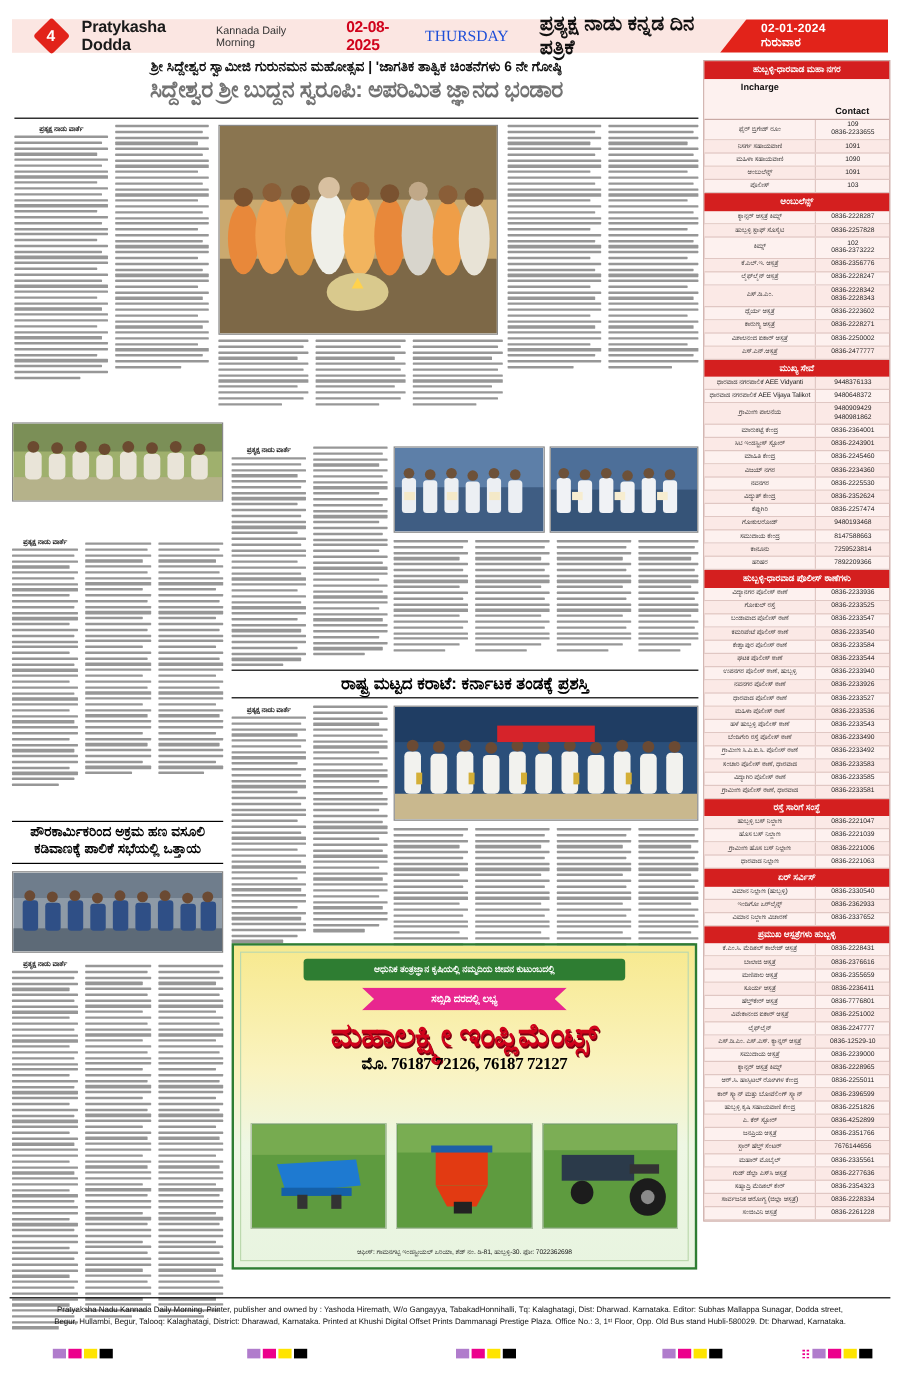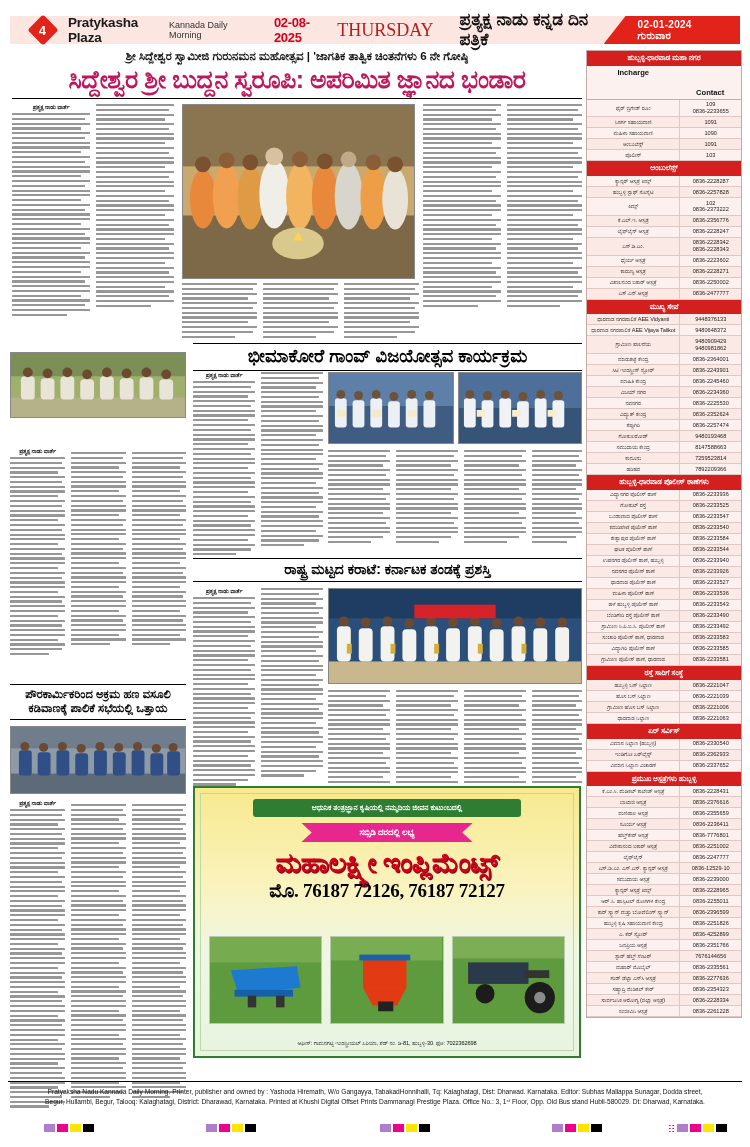--- a/index.html
+++ b/index.html
@@ -18,37 +18,37 @@
   }
   .mh-logo {
     width:22px; height:22px; margin-left:22px; background:#e2231a;
     transform:rotate(45deg); display:flex; align-items:center; justify-content:center;
     border-radius:3px; flex:0 0 auto;
   }
   .mh-logo span { transform:rotate(-45deg); color:#fff; font-size:13px; font-weight:bold; }
   .mh-title { margin-left:14px; font-size:13.5px; font-weight:bold; color:#1a1a1a; letter-spacing:-.2px; }
   .mh-sub { margin-left:6px; font-size:9px; color:#333; }
   .mh-date { margin-left:22px; font-size:13px; font-weight:bold; color:#d0021b; letter-spacing:-.3px; }
-  .mh-day { margin-left:7px; font-size:18px; color:#b91c1c; font-family:"Liberation Serif", serif; }
+  .mh-day { margin-left:7px; font-size:13px; color:#1d4ed8; font-family:"Liberation Serif", serif; }
   .mh-kan { margin-left:26px; font-size:17px; font-weight:bold; color:#111; }
   .mh-ribbon {
     margin-left:auto; height:28px; background:#e2231a; color:#fff;
     font-size:10px; font-weight:bold; display:flex; align-items:center;
     padding:0 22px 0 34px; letter-spacing:.3px;
     clip-path: polygon(22px 0, 100% 0, 100% 100%, 0 100%);
   }
 
   
   .kicker {
     position:absolute; left:12px; top:50px; width:570px;
     font-size:11.5px; color:#111; text-align:center; font-weight:600;
   }
   .mainhead {
     position:absolute; left:12px; top:66px; width:570px;
-    font-size:25px; font-weight:bold; color:#be185d; text-align:center;
+    font-size:19px; font-weight:bold; color:#737373; text-align:center;
     letter-spacing:-.5px; line-height:1.1;
   }
   .rule-top { position:absolute; left:12px; top:98px; width:570px; height:1px; background:#000; }
 
   
   .bodycol { position:absolute; }
   .byline { font-size:6px; text-align:center; font-weight:bold; color:#222; margin-bottom:2px; letter-spacing:-.2px; }
   .ln { height:2.2px; background:#6f6f6f; margin-bottom:2.6px; opacity:.72; border-radius:.5px; }
   .ln.s1 { width:100%; } .ln.s2 { width:94%; } .ln.s3 { width:88%; } .ln.s4 { width:70%; }
 
@@ -102,21 +102,21 @@
     font-size:8.6px; font-weight:bold; text-align:center; padding:4px 2px;
     clip-path:polygon(0 0,100% 0,94% 50%,100% 100%,0 100%,6% 50%);
     letter-spacing:-.1px;
   }
   .ad-title {
     margin-top:8px; text-align:center; font-size:27px; font-weight:bold;
     color:#d0021b; letter-spacing:-.5px; line-height:1;
     text-shadow:1px 1px 0 #7a0010;
   }
   .ad-sub { margin-top:7px; text-align:center; font-size:11.5px; color:#111; font-weight:600; }
-  .ad-phone { margin-top:3px; text-align:center; font-size:19px; font-weight:bold; color:#000; font-family:"Liberation Serif", serif; letter-spacing:-.3px;}
+  .ad-phone { margin-top:3px; text-align:center; font-size:14px; font-weight:bold; color:#000; font-family:"Liberation Serif", serif; letter-spacing:-.3px;}
   .ad-photos { position:absolute; left:8px; right:8px; bottom:26px; display:flex; gap:8px; height:88px; }
   .ad-photo { flex:1; border:1px solid #b9c9b0; background:#4f8a3a; position:relative; overflow:hidden; }
   .ad-foot {
     position:absolute; left:0; right:0; bottom:3px; text-align:center;
     font-size:5.6px; color:#111; letter-spacing:-.1px;
   }
 
   
   .footer-rule { position:absolute; left:8px; top:1081px; width:734px; height:1px; background:#000; }
   .footer {
@@ -133,21 +133,21 @@
 </style>
 </head>
 <body>
 
 <div class="page">
 
   <div class="masthead">
     <div class="mh-logo">
       <span>4</span>
     </div>
-    <div class="mh-title">Pratykasha Plaza</div>
+    <div class="mh-title">Pratykasha Dodda</div>
     <div class="mh-sub">Kannada Daily Morning</div>
     <div class="mh-date">02-08-2025</div>
     <div class="mh-day">THURSDAY</div>
     <div class="mh-kan">ಪ್ರತ್ಯಕ್ಷ ನಾಡು ಕನ್ನಡ ದಿನ ಪತ್ರಿಕೆ</div>
     <div class="mh-ribbon">02-01-2024 ಗುರುವಾರ</div>
   </div>
 
   <div class="kicker">ಶ್ರೀ ಸಿದ್ದೇಶ್ವರ ಸ್ವಾಮೀಜಿ ಗುರುನಮನ ಮಹೋತ್ಸವ | 'ಜಾಗತಿಕ ತಾತ್ವಿಕ ಚಿಂತನೆಗಳು 6 ನೇ ಗೋಷ್ಠಿ</div>
   <div class="mainhead">ಸಿದ್ದೇಶ್ವರ ಶ್ರೀ ಬುದ್ದನ ಸ್ವರೂಪಿ: ಅಪರಿಮಿತ ಜ್ಞಾನದ ಭಂಡಾರ</div>
   <div class="rule-top"></div>
@@ -563,21 +563,20 @@
       <div class="ln s3"></div>
       <div class="ln s1"></div>
       <div class="ln s2"></div>
     <div class="ln s1"></div>
       <div class="ln s1"></div>
       <div class="ln s3"></div>
       <div class="ln s1"></div>
     <div class="ln s4"></div>
   </div>
 
-  <div class="sechead" style="left:193px; top:343px; width:389px; font-size:18px;">ಭೀಮಾಕೋರೆ ಗಾಂವ್ ವಿಜಯೋತ್ಸವ ಕಾರ್ಯಕ್ರಮ</div>
   <div class="bodycol" style="left:193px; top:372px; width:62px;">
     <div class="byline">ಪ್ರತ್ಯಕ್ಷ ನಾಡು ವಾರ್ತೆ</div>
     <div class="ln s1"></div>
       <div class="ln s2"></div>
       <div class="ln s1"></div>
       <div class="ln s3"></div>
     <div class="ln s1"></div>
       <div class="ln s2"></div>
       <div class="ln s1"></div>
       <div class="ln s1"></div>

